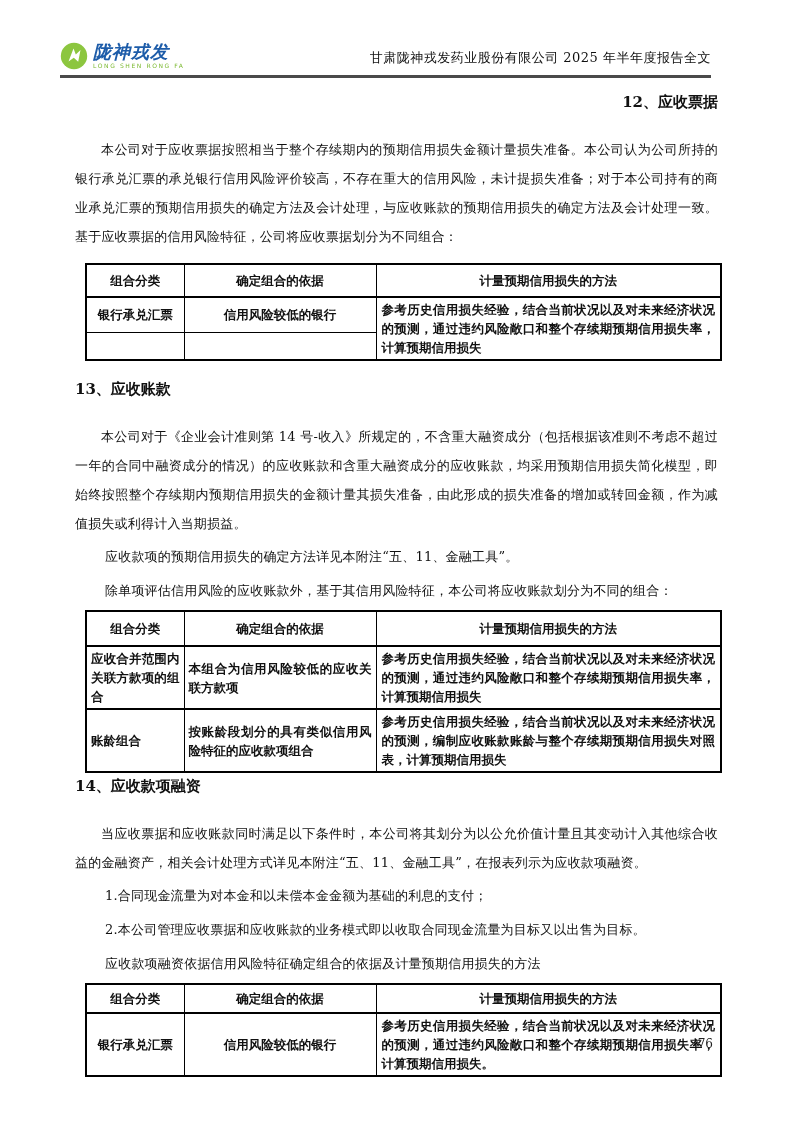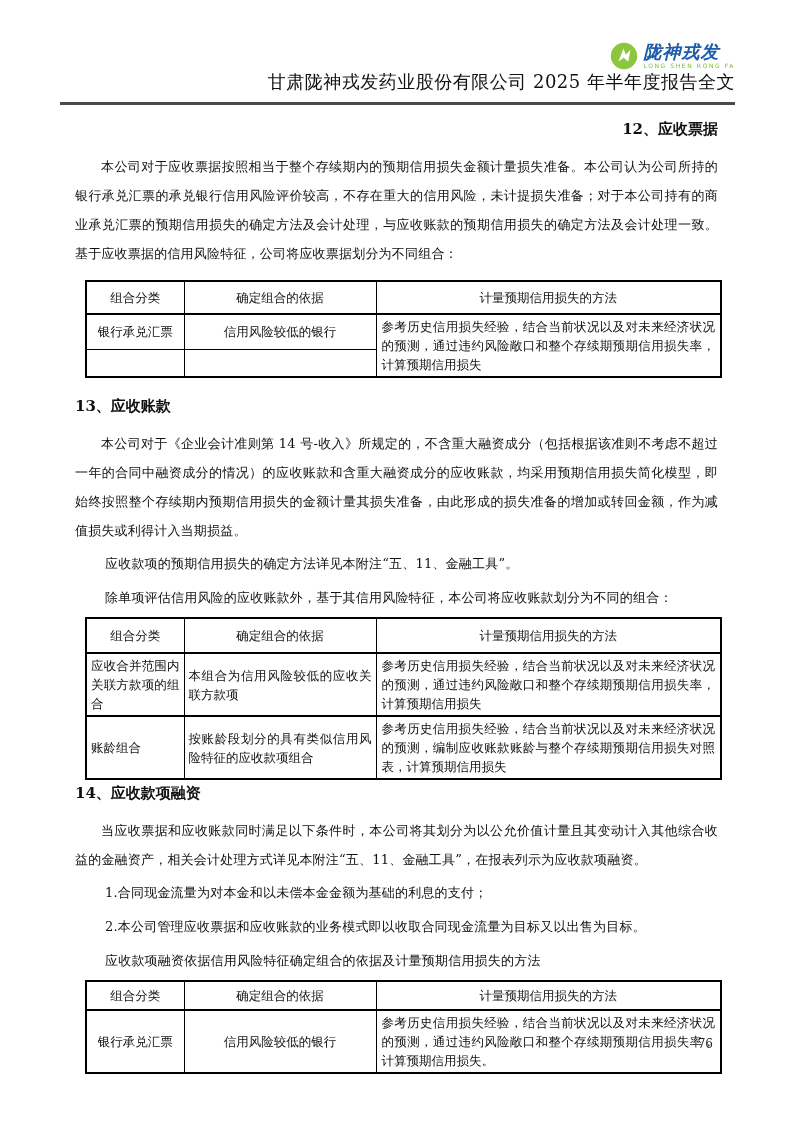--- a/index.html
+++ b/index.html
@@ -9,74 +9,73 @@
     -webkit-font-smoothing:antialiased;
   }
   .page{
     position:relative;
     width:793px;height:1122px;
     margin:0 auto;background:#fff;overflow:hidden;
   }
 
   
   .header{
-    margin:0 58px 0 60px;
+    margin:0 82px 0 60px;
     padding-top:42px;padding-bottom:5px;
     display:flex;justify-content:space-between;align-items:flex-end;
     border-bottom:3px solid #4a4a4a;
-    flex-direction:column;
   }
   .logo{display:flex;align-items:center;gap:5px;}
   .logo-icon{width:28px;height:28px;flex:0 0 auto;}
   .logo-textwrap{display:flex;flex-direction:column;line-height:1;}
   .logo-cn{
     font-size:18px;font-weight:bold;font-style:italic;
     color:#1d5ca9;letter-spacing:1px;
     font-family:"DejaVu Sans","Liberation Sans",sans-serif;
   }
   .logo-en{
     margin-top:2px;font-size:6px;color:#7ab82e;letter-spacing:1.6px;
     font-family:"DejaVu Sans","Liberation Sans",sans-serif;
   }
-  .doc-title{font-size:18px;letter-spacing:.5px;padding-bottom:3px;white-space:nowrap;}
+  .doc-title{font-size:13px;letter-spacing:.5px;padding-bottom:3px;white-space:nowrap;}
 
   
   .content{margin:0 75px;}
   .sec-heading{
     font-size:15px;font-weight:bold;margin:0;
   }
   .h12{margin-top:15px;text-align:right;}
   .h13{margin-top:19px;}
   .h14{margin-top:4px;}
   p.body{
     font-size:13px;line-height:29px;margin:0;
     text-align:justify;text-indent:2em;letter-spacing:.2px;
   }
-  p.mt{margin-top:13px;}
+  p.mt{margin-top:23px;}
   p.single{
     font-size:13px;line-height:30px;margin:4px;text-indent:2em;letter-spacing:.2px;
   }
 
   
   table.tbl{
     border-collapse:collapse;table-layout:fixed;
     width:635px;margin-left:10px;
     border:2px solid #000;
   }
   .t1{margin-top:12px;}
   .t2{margin-top:4px;}
   .t3{margin-top:4px;}
   .tbl col.w1{width:98px;}
   .tbl col.w2{width:192px;}
   .tbl col.w3{width:345px;}
   .tbl th,.tbl td{
     border:1px solid #000;
     font-size:12.5px;line-height:19px;
     padding:2px 5px;vertical-align:middle;
-    font-weight:normal;
+    font-weight:bold;
   }
   .tbl tr.head th{border-bottom:2px solid #000;text-align:center;}
   .t2 tr.b2 td{border-top:2px solid #000;}
   .t1 tr.head{height:33px;}
   .t1 tr.r1{height:30px;}
   .t1 tr.r2{height:24px;}
   .t2 tr.head{height:35px;}
   .t2 tr.b1{height:52px;}
   .t2 tr.b2{height:54px;}
   .t3 tr.head{height:29px;}

